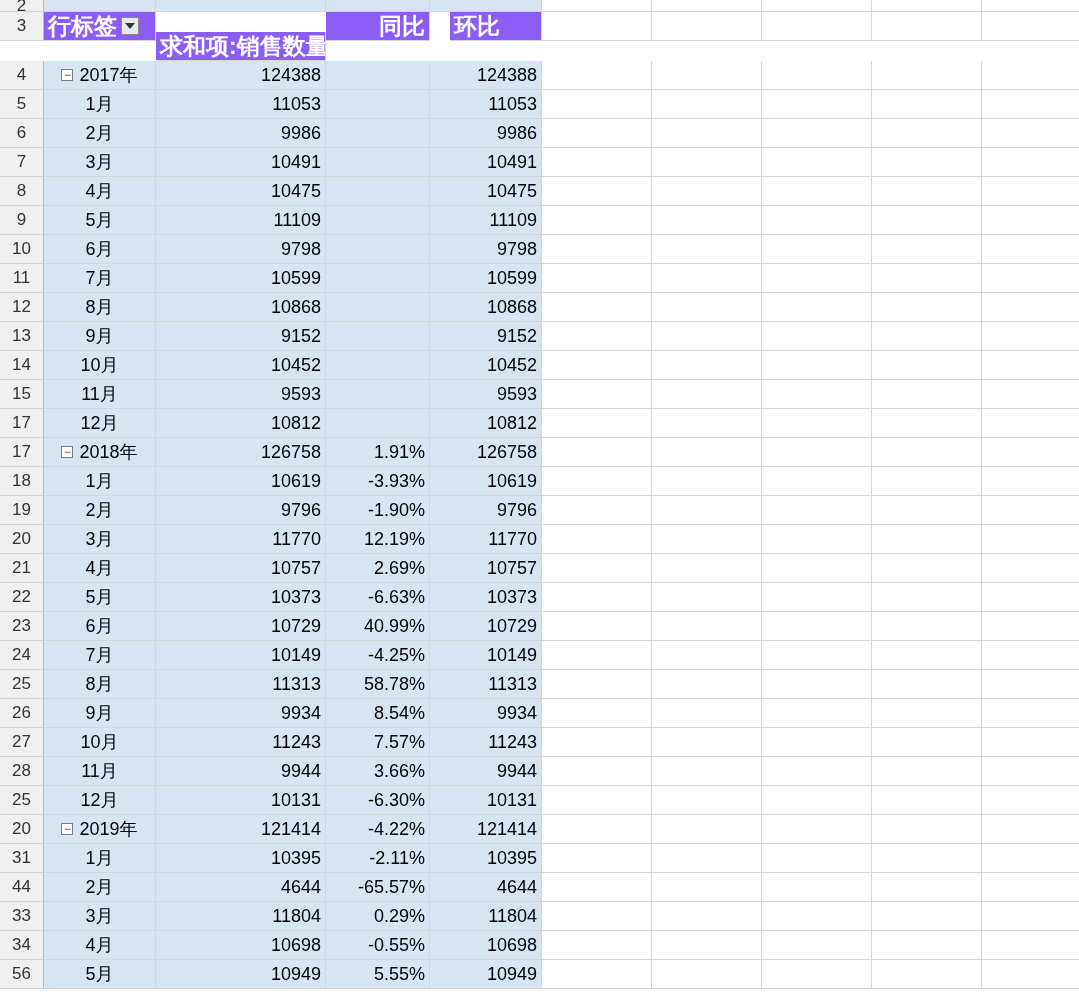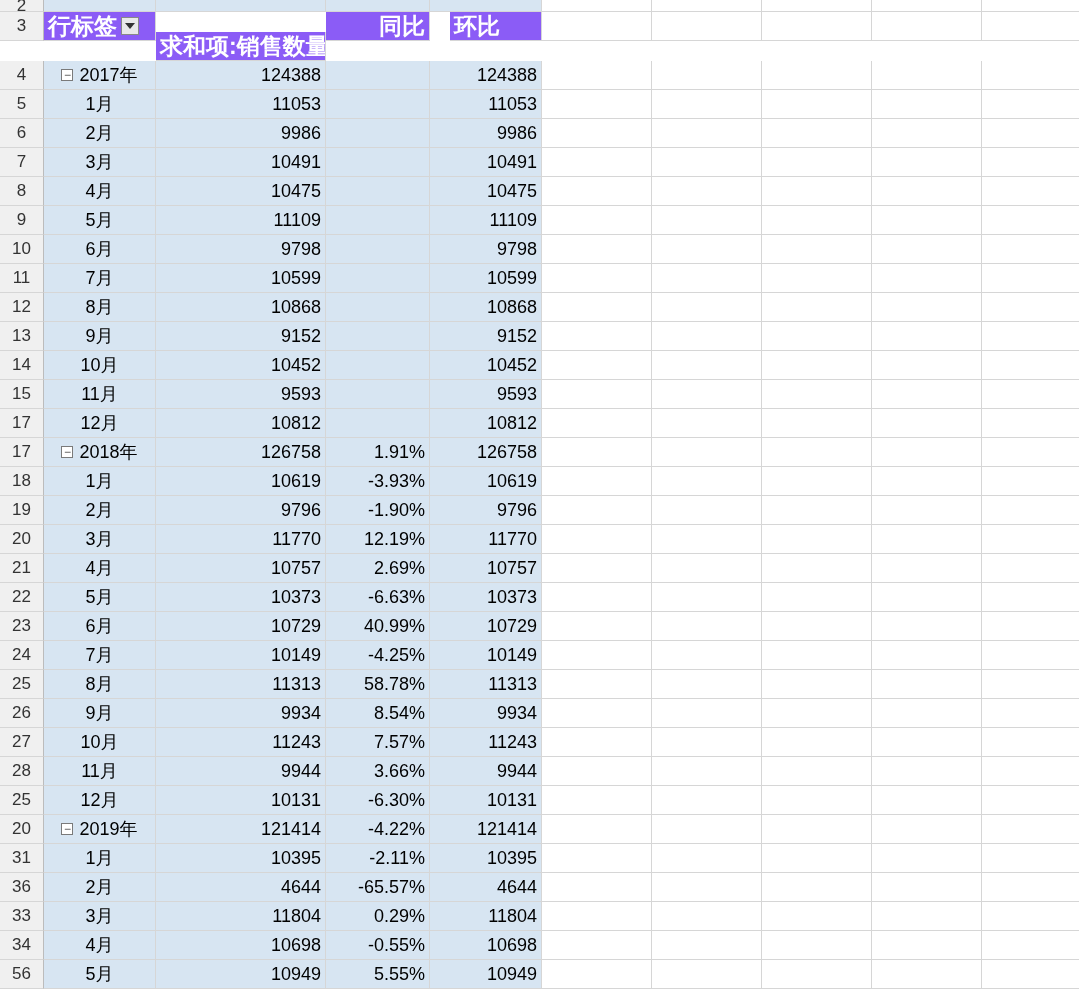--- a/index.html
+++ b/index.html
@@ -617,21 +617,21 @@
       <span>-2.11%</span>
     </div>
     <div class="cell body-cell">
       <span>10395</span>
     </div>
     <div class="cell extra-cell"></div>
     <div class="cell extra-cell"></div>
     <div class="cell extra-cell"></div>
     <div class="cell extra-cell"></div>
     <div class="cell extra-cell"></div>
-    <div class="cell row-hdr">36</div>
+    <div class="cell row-hdr">44</div>
     <div class="cell label-cell">
       <span>2月</span>
     </div>
     <div class="cell body-cell">
       <span>4644</span>
     </div>
     <div class="cell body-cell">
       <span>-65.57%</span>
     </div>
     <div class="cell body-cell">

